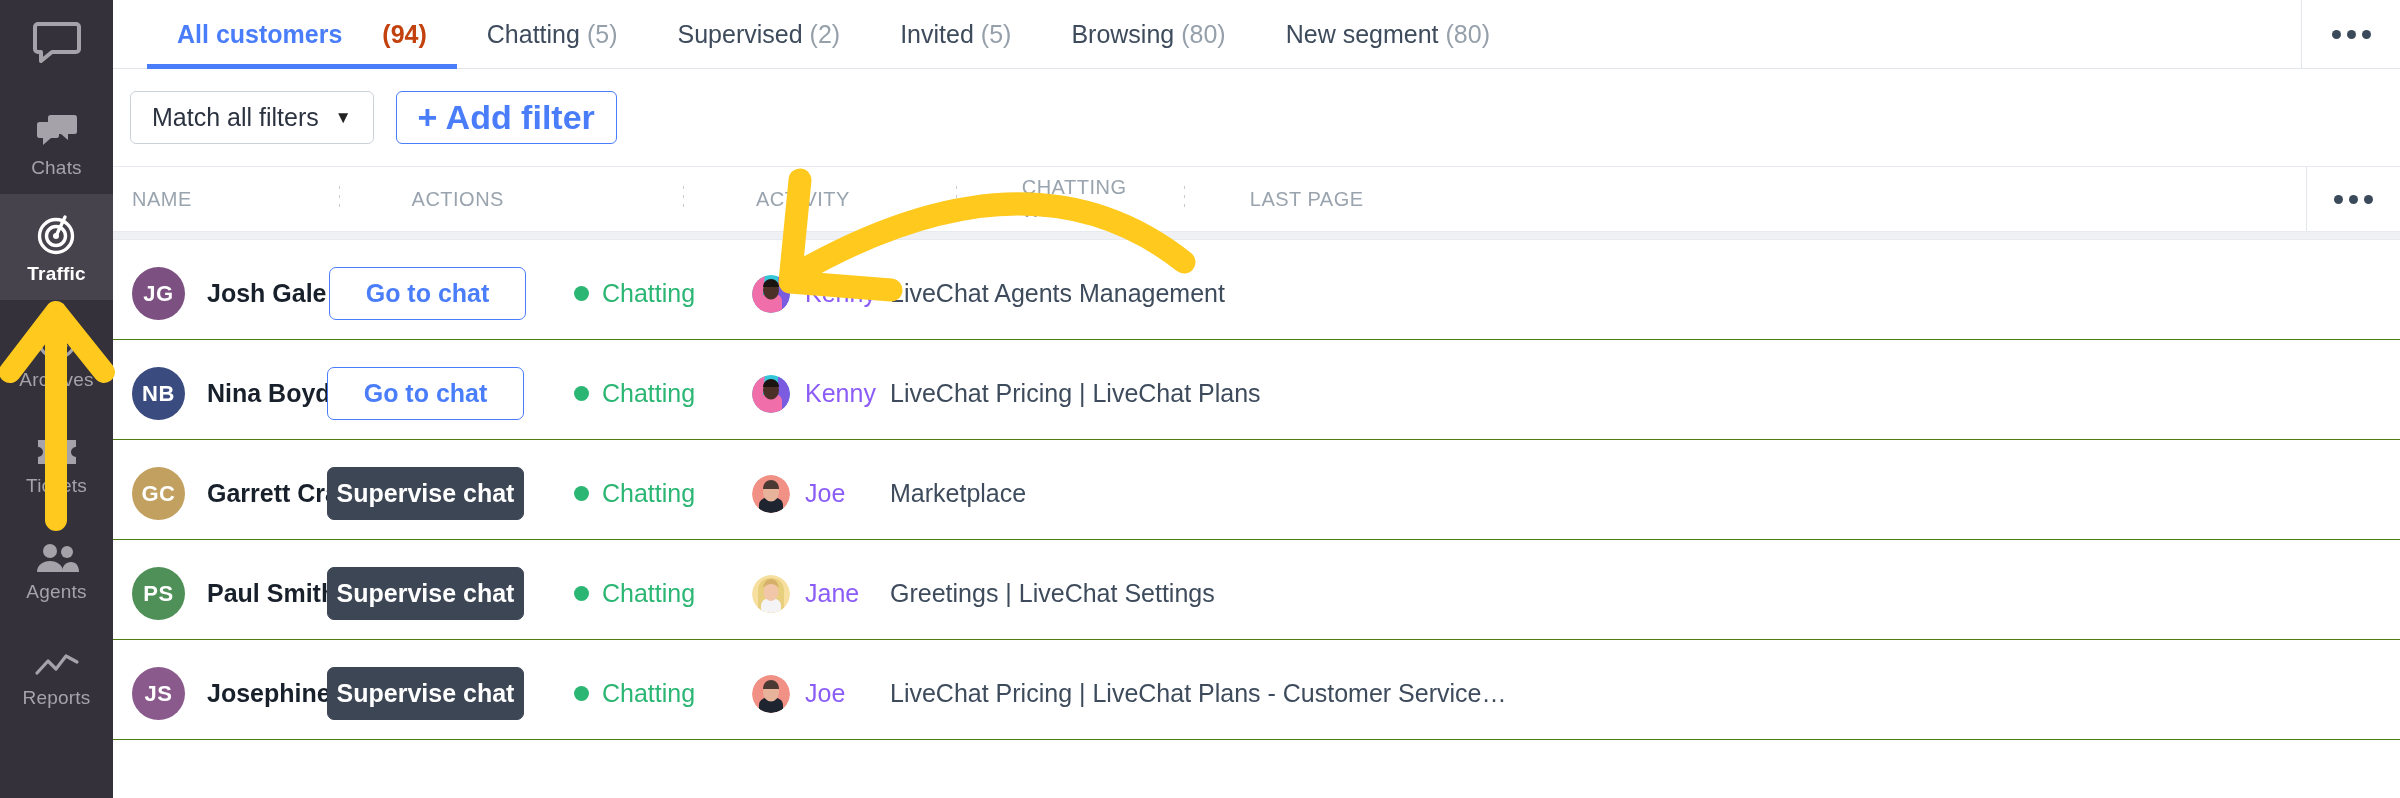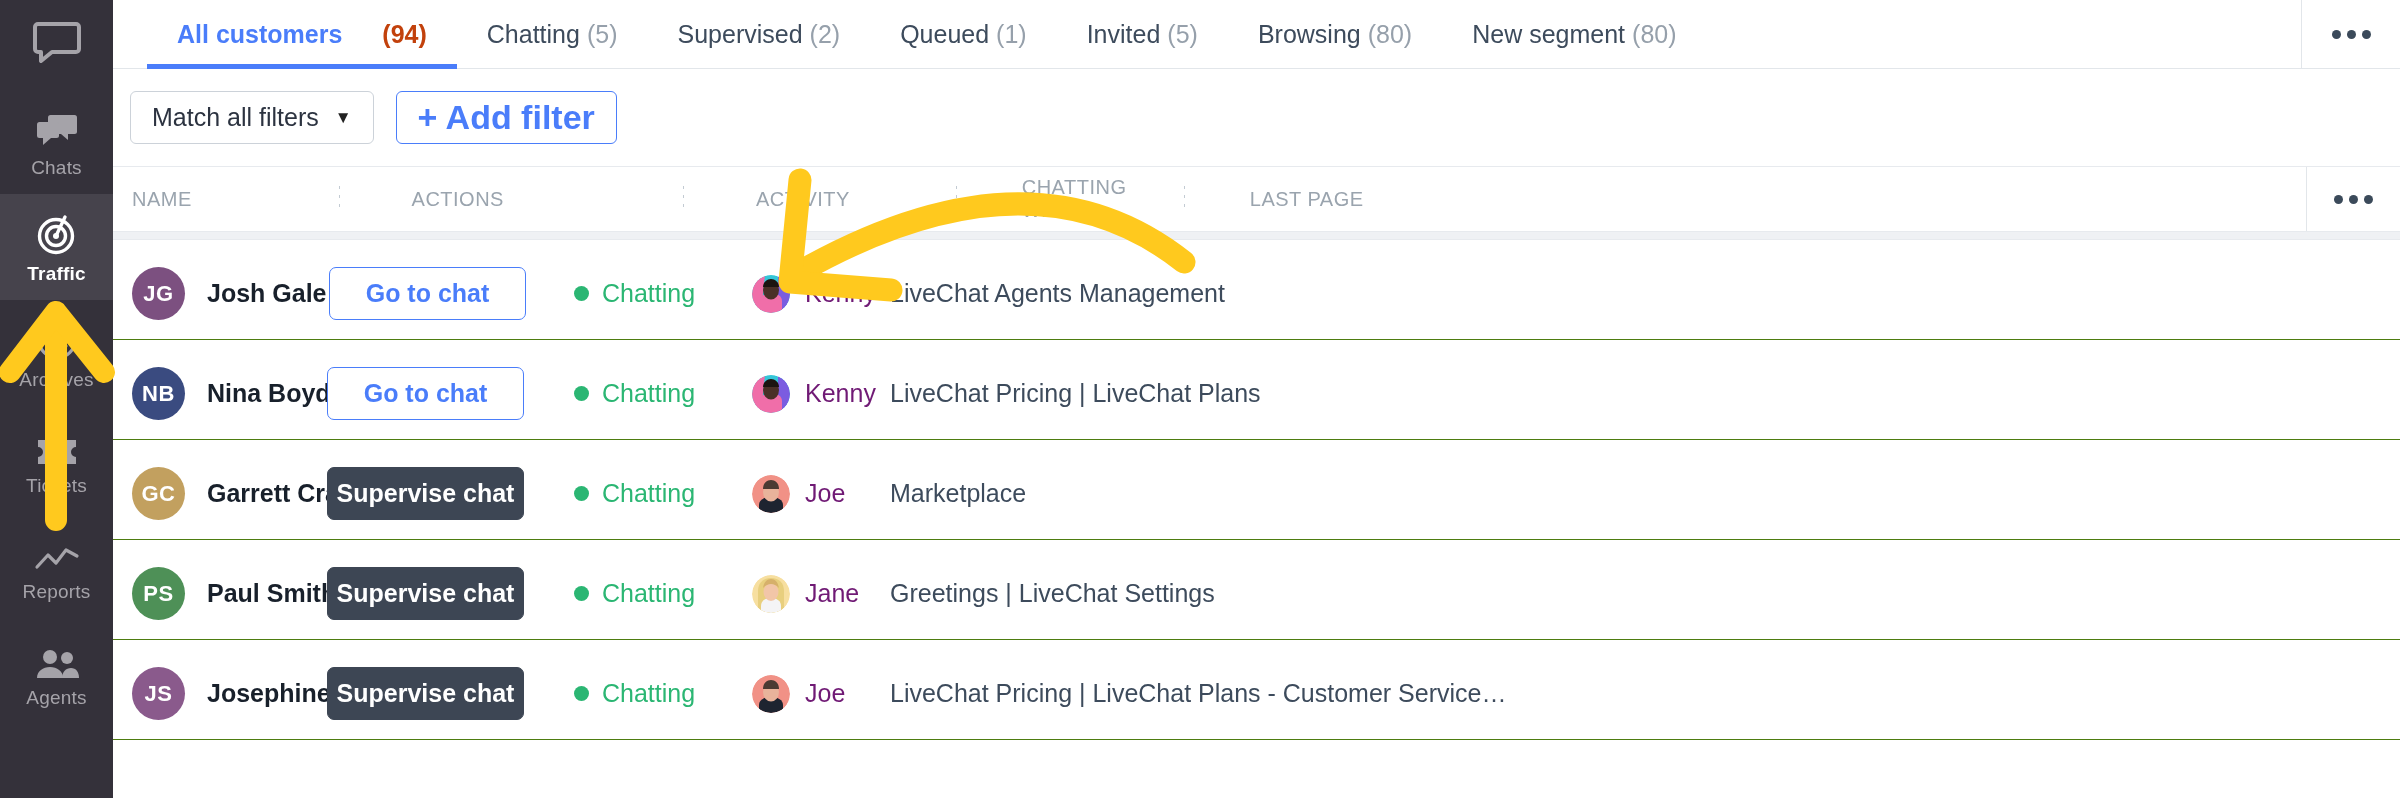--- a/index.html
+++ b/index.html
@@ -147,21 +147,21 @@
     border-radius:7px;background:#3d4654;border:1px solid #3d4654;
     color:#fff;font-size:25px;font-weight:700;cursor:pointer;
   }
 
   .c-activity{display:flex;align-items:center;gap:13px;box-sizing:border-box;}
   .dot{width:15px;height:15px;border-radius:50%;background:#2bb673;flex:0 0 auto;}
   .act-txt{font-size:25px;color:#2bb673;}
 
   .c-with{display:flex;align-items:center;gap:15px;box-sizing:border-box;}
   .av-img{width:38px;height:38px;border-radius:50%;flex:0 0 auto;overflow:hidden;position:relative;}
-  .agent-name{font-size:25px;color:#701a75;white-space:nowrap;}
+  .agent-name{font-size:25px;color:#8b5cf6;white-space:nowrap;}
 
   .c-page{font-size:25px;color:#3d4b5c;white-space:nowrap;overflow:hidden;box-sizing:border-box;}
 
   
   .anno{position:absolute;left:0;top:0;width:2400px;height:798px;pointer-events:none;z-index:9;}
 </style>
 </head>
 <body>
 
 <div class="app">
@@ -212,59 +212,55 @@
         <svg width="44" height="30" viewBox="0 0 44 30" fill="#a5a3a9">
           <path d="M3 3h38v7a5 5 0 0 0 0 10v7H3v-7a5 5 0 0 0 0-10V3z"></path>
           <rect x="17" y="1" width="10" height="28" fill="#34313a"></rect>
         </svg>
       </span>
       <span class="sb-label">Tickets</span>
     </div>
 
     <div class="sb-item">
       <span class="sb-ico">
-        <svg width="46" height="26" viewBox="0 0 46 26" fill="none" stroke="#a5a3a9" stroke-width="3.2" stroke-linecap="round" stroke-linejoin="round">
-          <path d="M3 20l11-12 8 8 10-13 11 6"></path>
-        </svg>
-      </span>
-      <span class="sb-label">Reports</span>
-    </div>
-
-    <div class="sb-item">
-      <span class="sb-ico">
         <svg width="46" height="30" viewBox="0 0 46 30" fill="#a5a3a9">
           <circle cx="16" cy="8" r="7"></circle>
             <circle cx="33" cy="9" r="6"></circle>
           <path d="M3 29c0-7 6-11 13-11s13 4 13 11z"></path>
           <path d="M28 29c0-6 4-10 9-10s8 4 8 10z"></path>
         </svg>
       </span>
       <span class="sb-label">Agents</span>
     </div>
+
+    <div class="sb-item">
+      <span class="sb-ico">
+        <svg width="46" height="26" viewBox="0 0 46 26" fill="none" stroke="#a5a3a9" stroke-width="3.2" stroke-linecap="round" stroke-linejoin="round">
+          <path d="M3 20l11-12 8 8 10-13 11 6"></path>
+        </svg>
+      </span>
+      <span class="sb-label">Reports</span>
+    </div>
   </nav>
 
   <div class="main">
 
     <div class="tabbar">
       <div class="tabs">
         <div class="tab active">
           <span>All customers</span>
           <span class="tcount">(94)</span>
         </div>
         <div class="tab">
           <span>Chatting</span>
           <span class="tcount">(5)</span>
         </div>
         <div class="tab">
           <span>Supervised</span>
           <span class="tcount">(2)</span>
-        </div>
-        <div class="tab">
-          <span>Queued</span>
-          <span class="tcount">(1)</span>
         </div>
         <div class="tab">
           <span>Invited</span>
           <span class="tcount">(5)</span>
         </div>
         <div class="tab">
           <span>Browsing</span>
           <span class="tcount">(80)</span>
         </div>
         <div class="tab">

